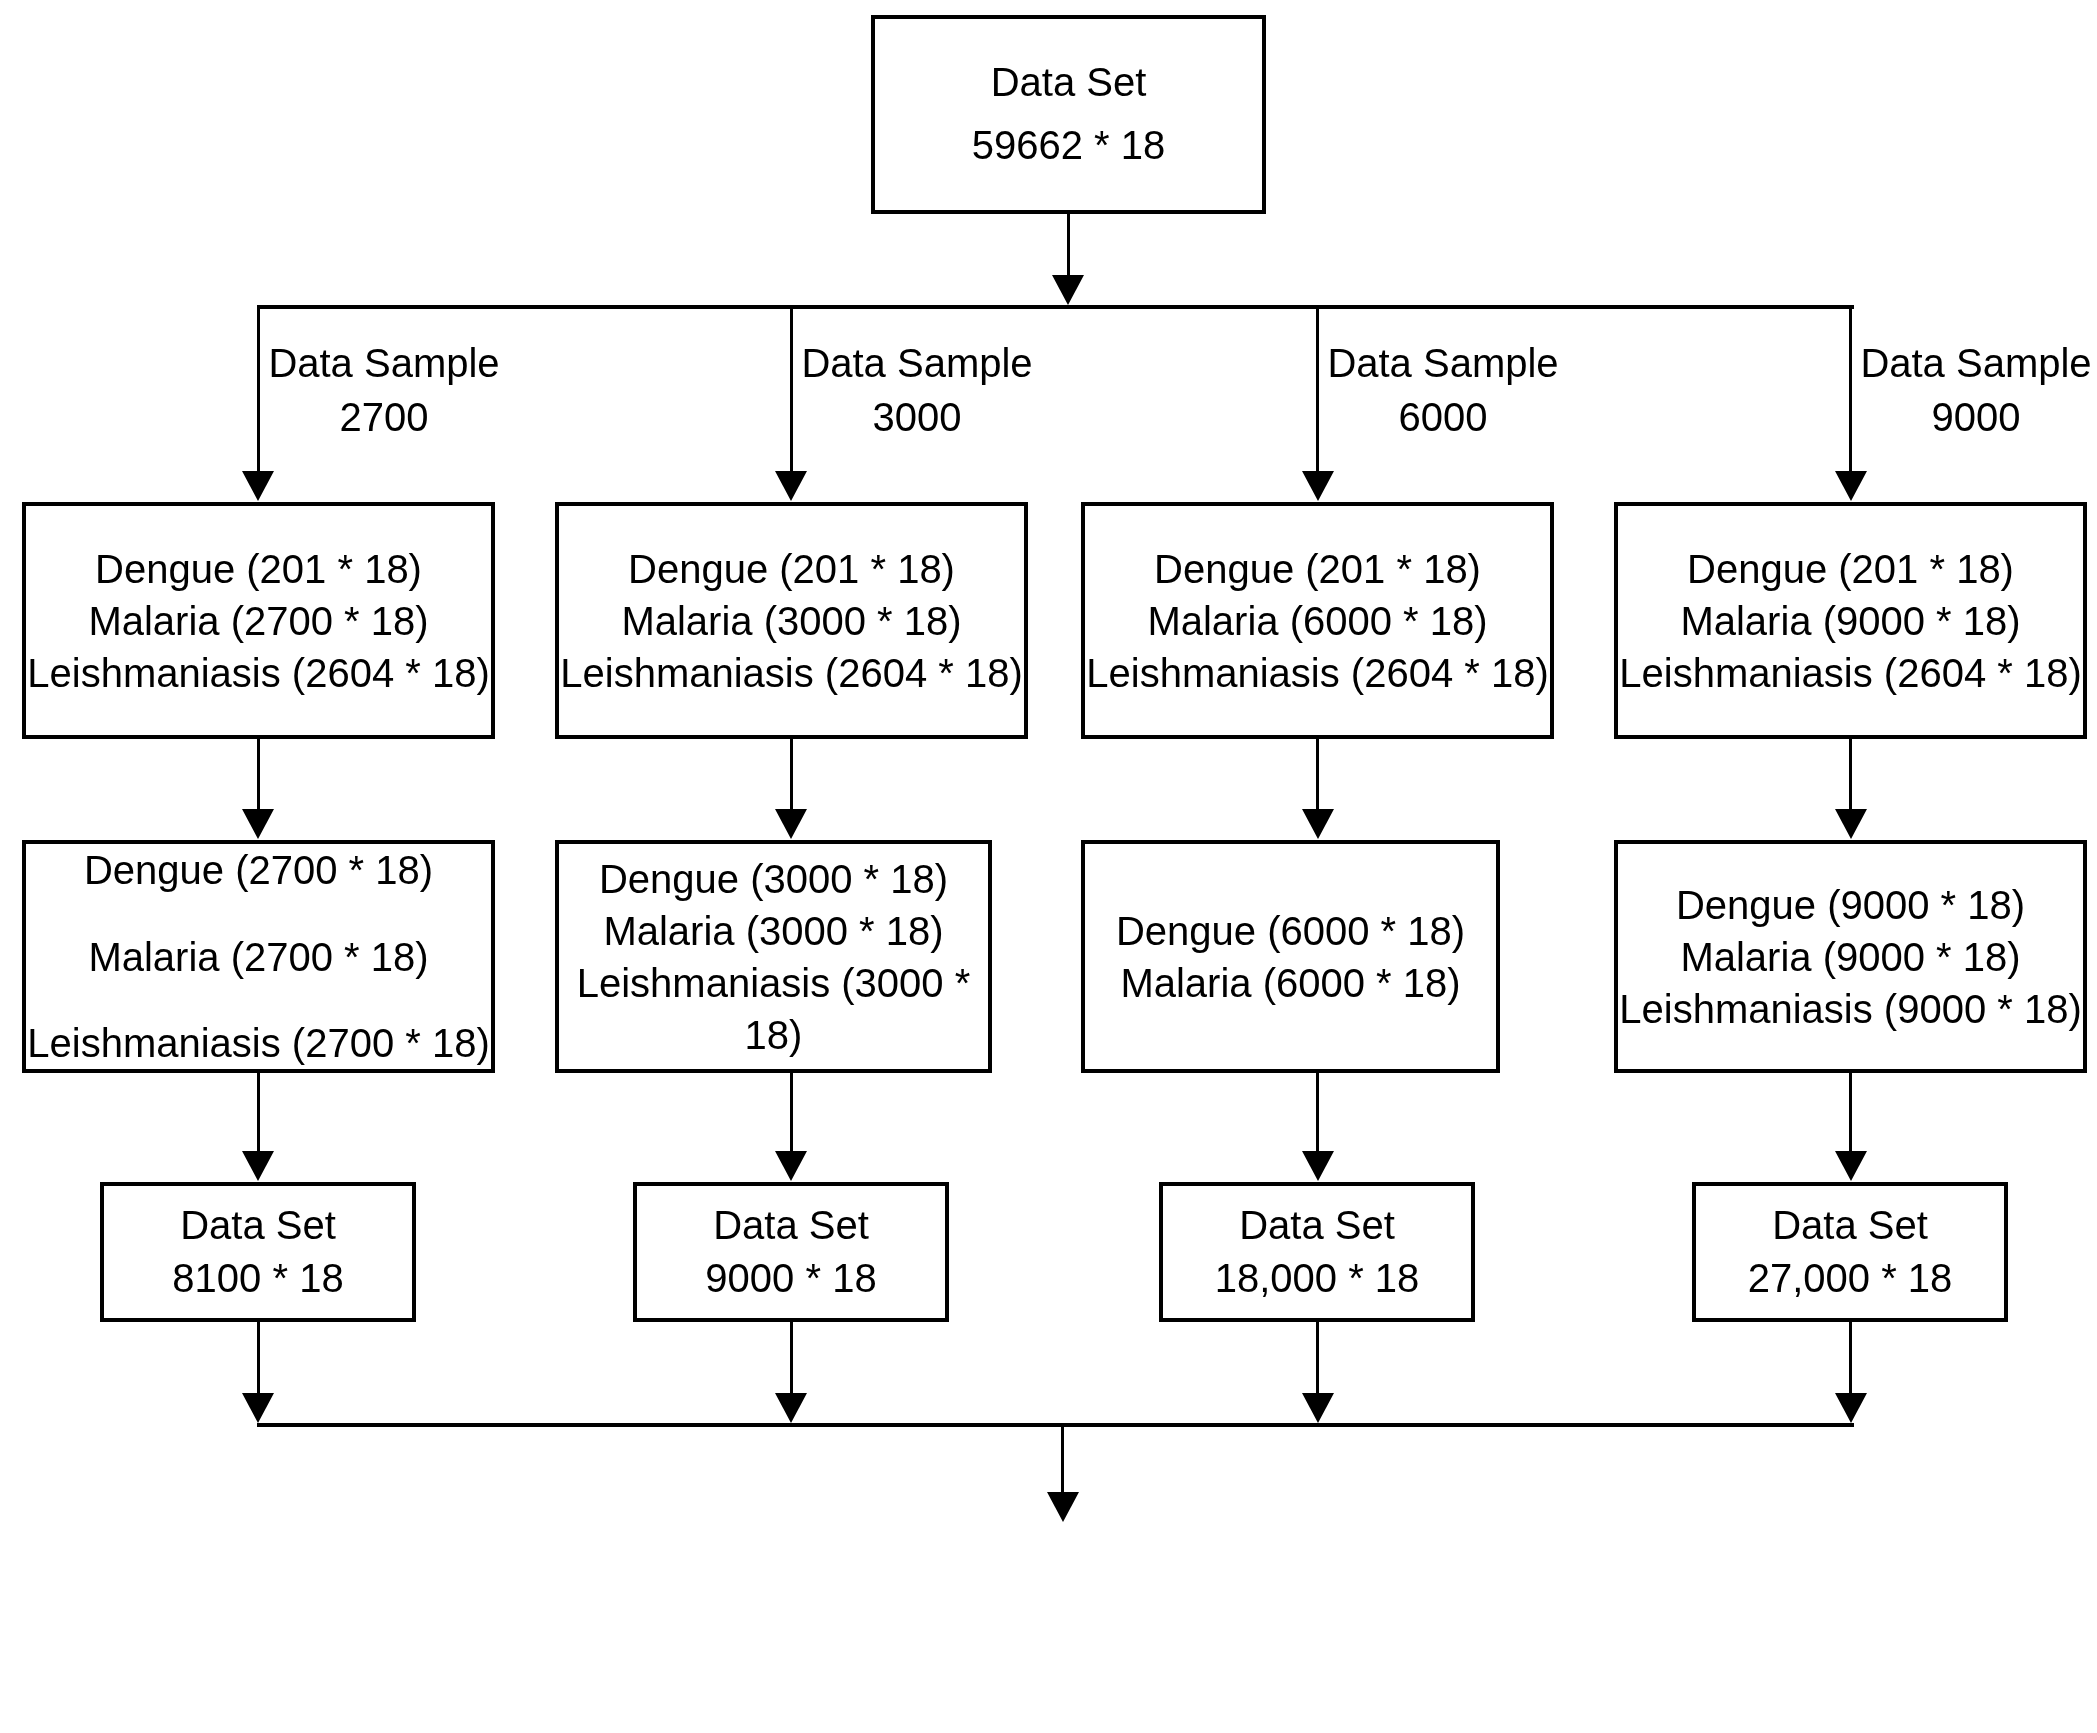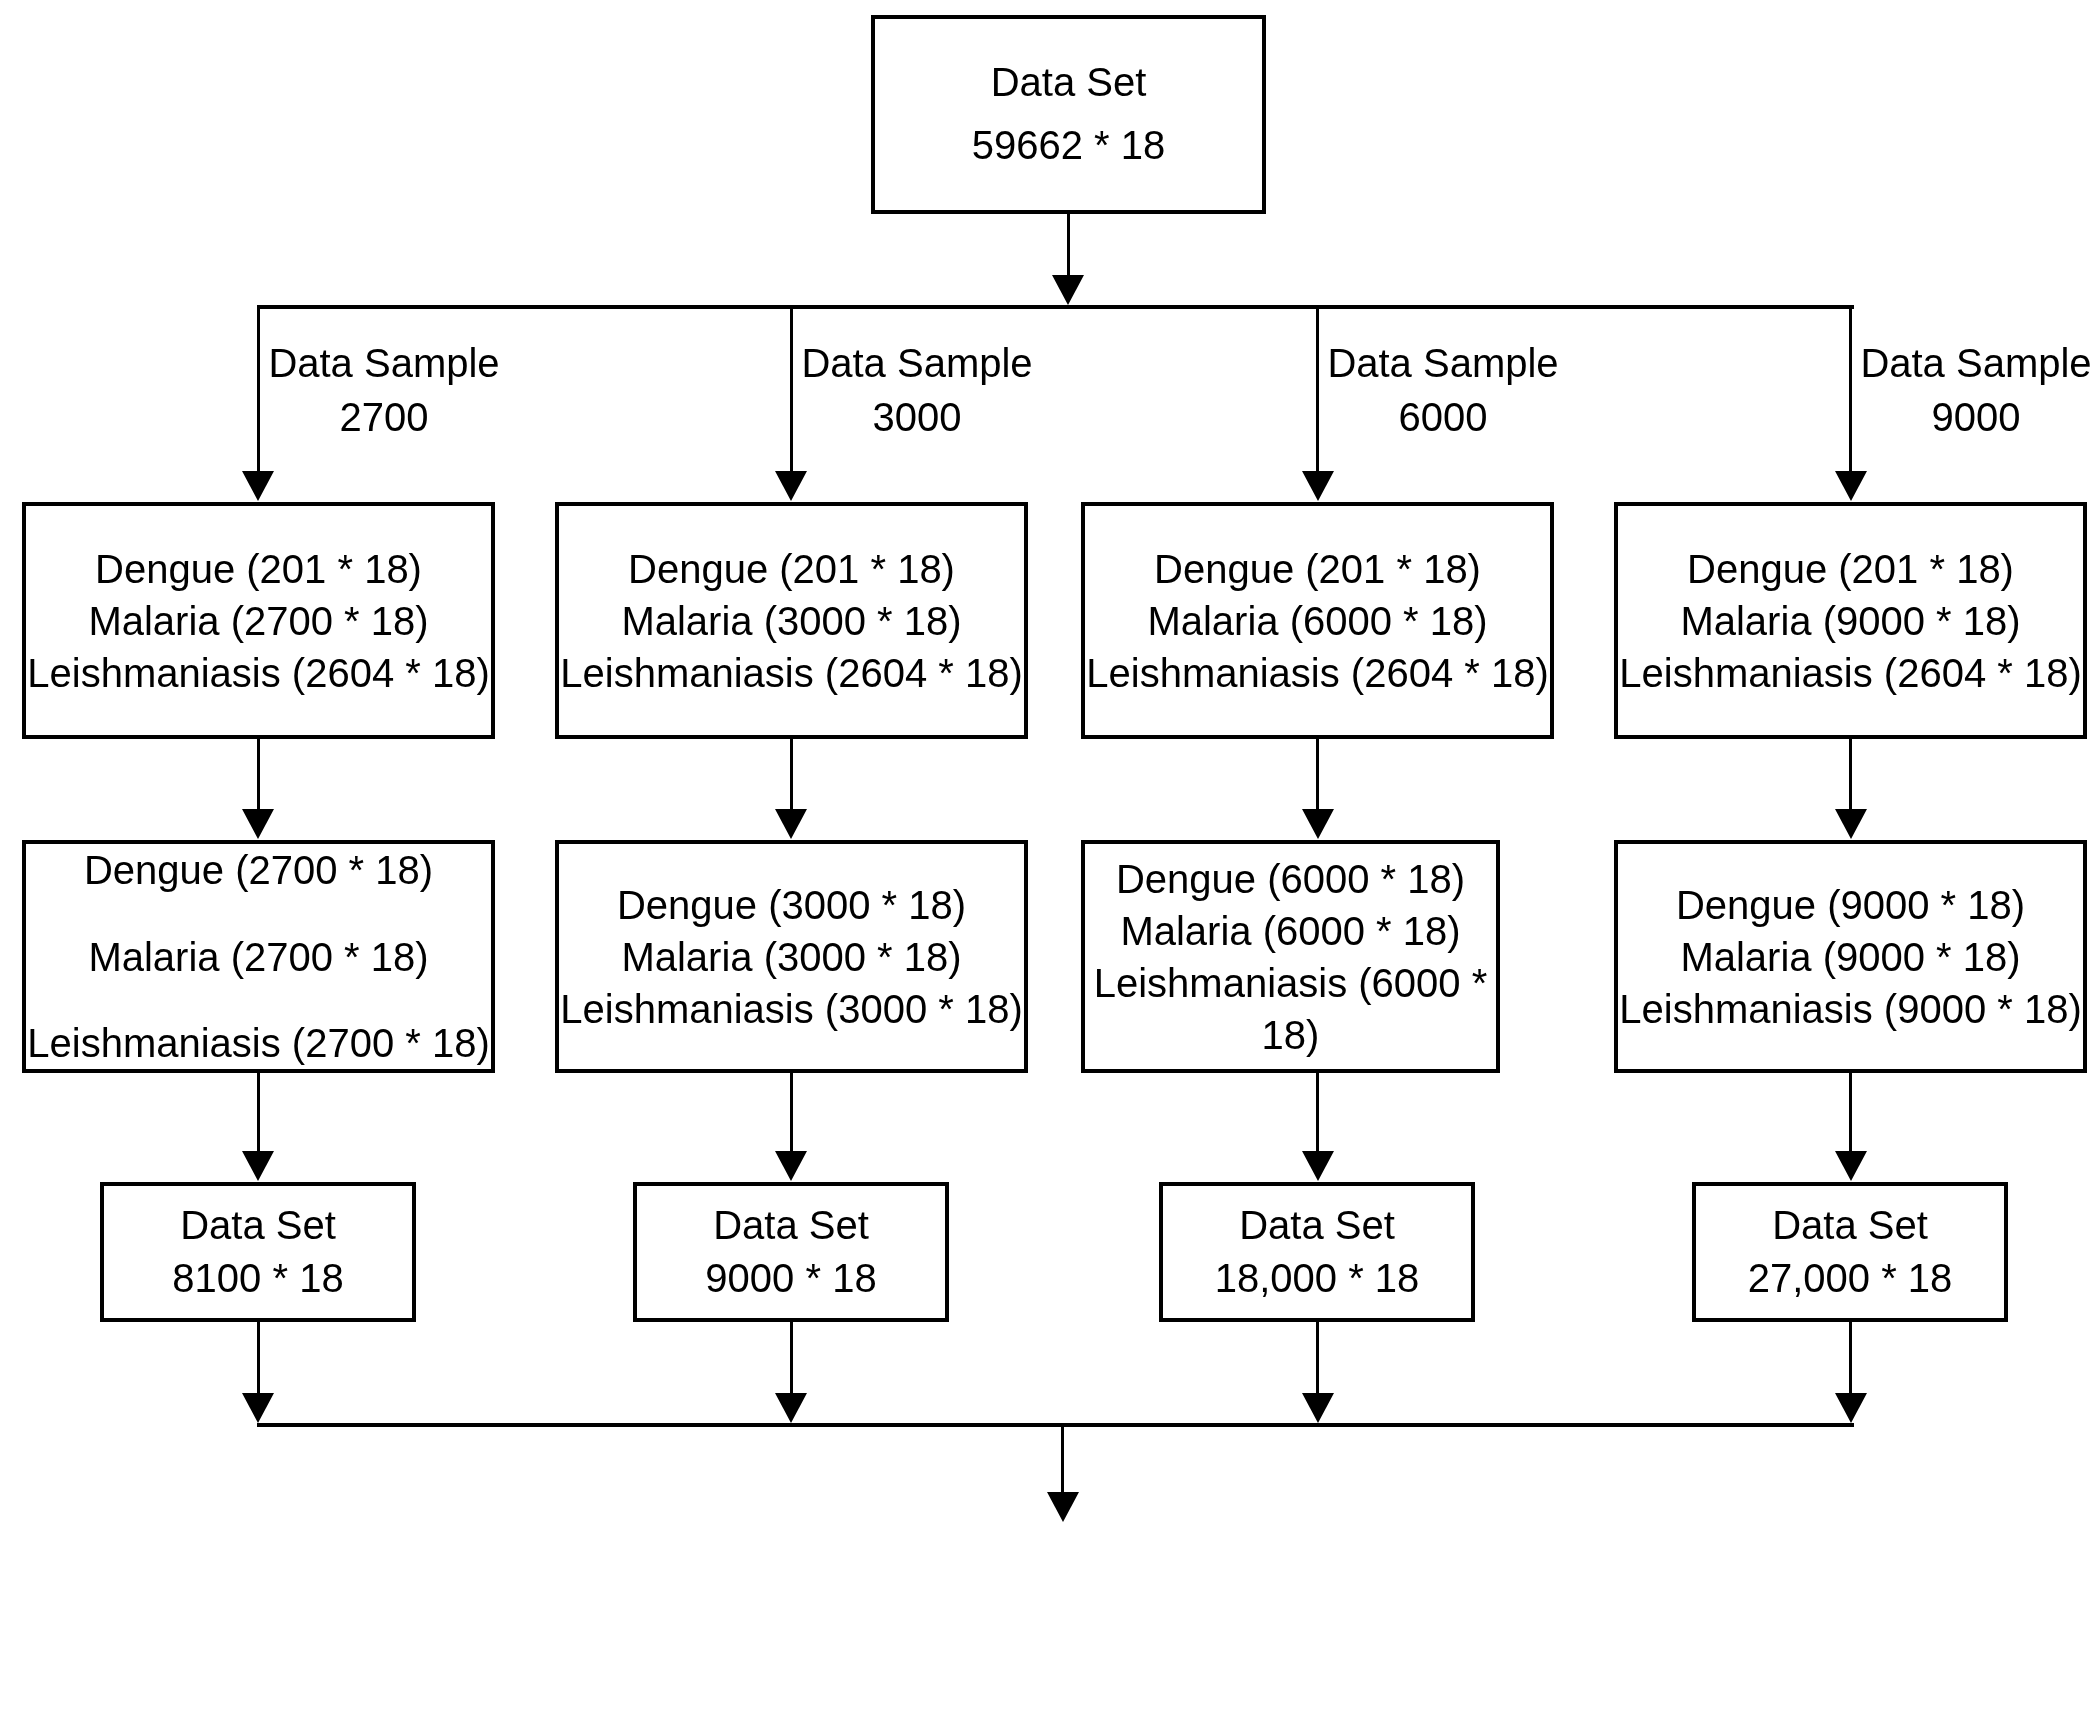--- a/index.html
+++ b/index.html
@@ -114,21 +114,21 @@
 
   <div class="box" style="left:555px; top:502px; width:473px; height:237px;">
     <div>Dengue (201 * 18)</div>
     <div>Malaria (3000 * 18)</div>
     <div>Leishmaniasis (2604 * 18)</div>
   </div>
 
   <div class="vline" style="left:790px; top:739px; height:72px;"></div>
   <div class="arrowhead" style="left:775px; top:809px;"></div>
 
-  <div class="box" style="left:555px; top:840px; width:473px; height:233px;">
+  <div class="box" style="left:555px; top:840px; width:437px; height:233px;">
     <div>Dengue (3000 * 18)</div>
     <div>Malaria (3000 * 18)</div>
     <div>Leishmaniasis (3000 * 18)</div>
   </div>
 
   <div class="vline" style="left:790px; top:1073px; height:81px;"></div>
   <div class="arrowhead" style="left:775px; top:1151px;"></div>
 
   <div class="box small" style="left:633px; top:1182px; width:316px; height:140px;">
     <div>Data Set</div>
@@ -150,21 +150,20 @@
     <div>Malaria (6000 * 18)</div>
     <div>Leishmaniasis (2604 * 18)</div>
   </div>
 
   <div class="vline" style="left:1316px; top:739px; height:72px;"></div>
   <div class="arrowhead" style="left:1302px; top:809px;"></div>
 
   <div class="box" style="left:1081px; top:840px; width:419px; height:233px;">
     <div>Dengue (6000 * 18)</div>
     <div>Malaria (6000 * 18)</div>
-    <div>Leishmaniasis (6000 * 18)</div>
   </div>
 
   <div class="vline" style="left:1316px; top:1073px; height:81px;"></div>
   <div class="arrowhead" style="left:1302px; top:1151px;"></div>
 
   <div class="box small" style="left:1159px; top:1182px; width:316px; height:140px;">
     <div>Data Set</div>
     <div>18,000 * 18</div>
   </div>
 

